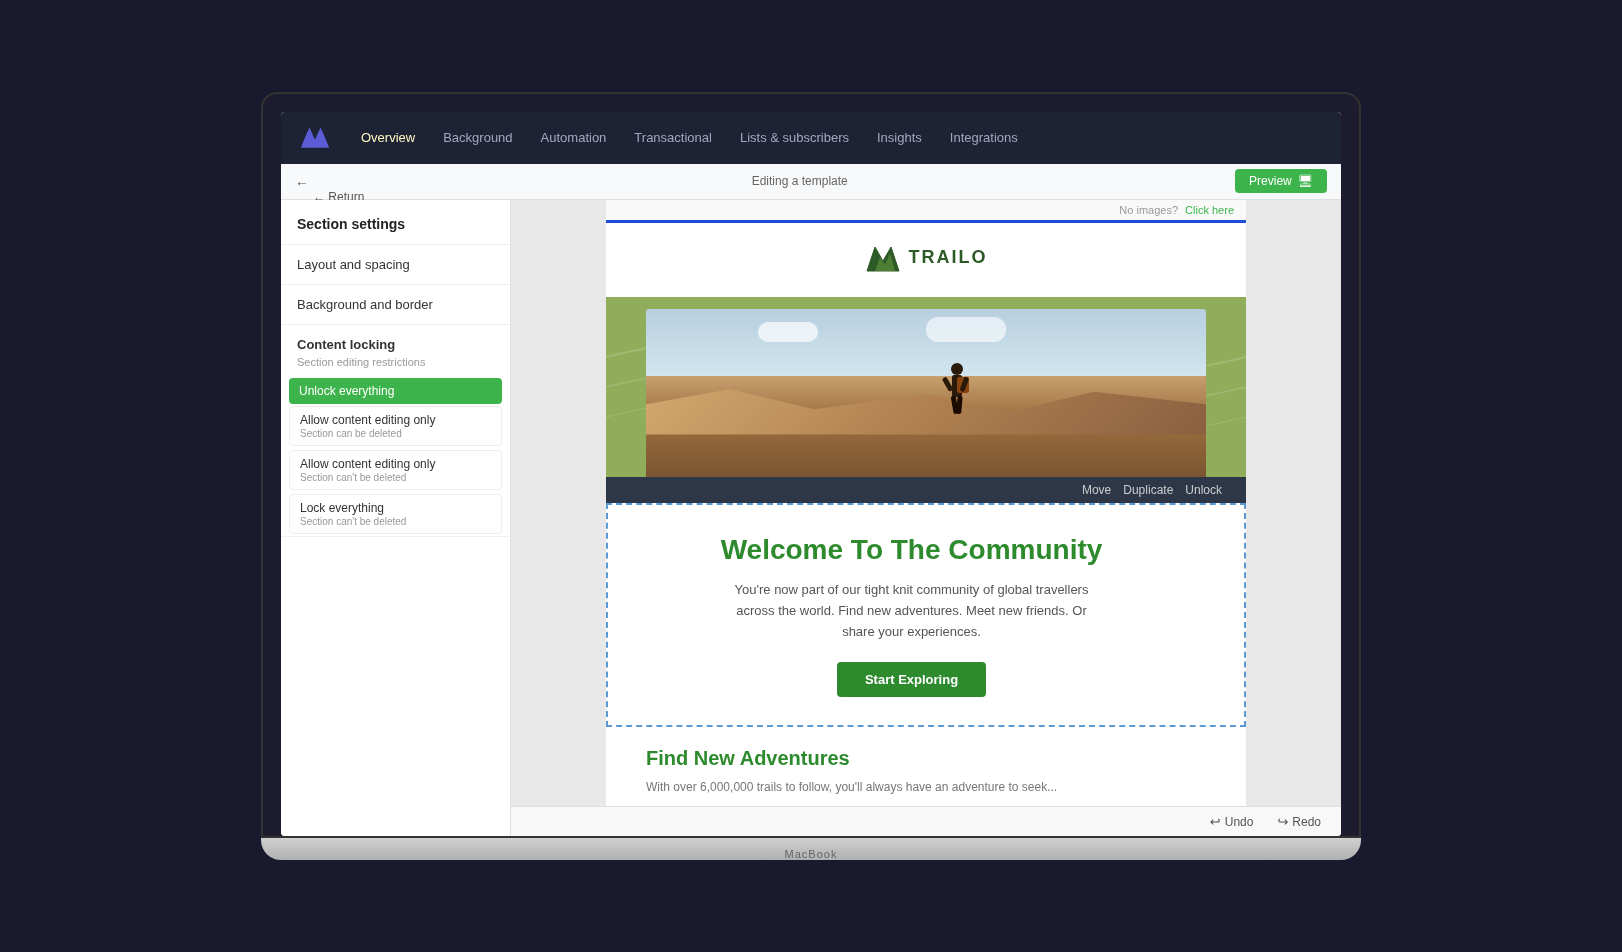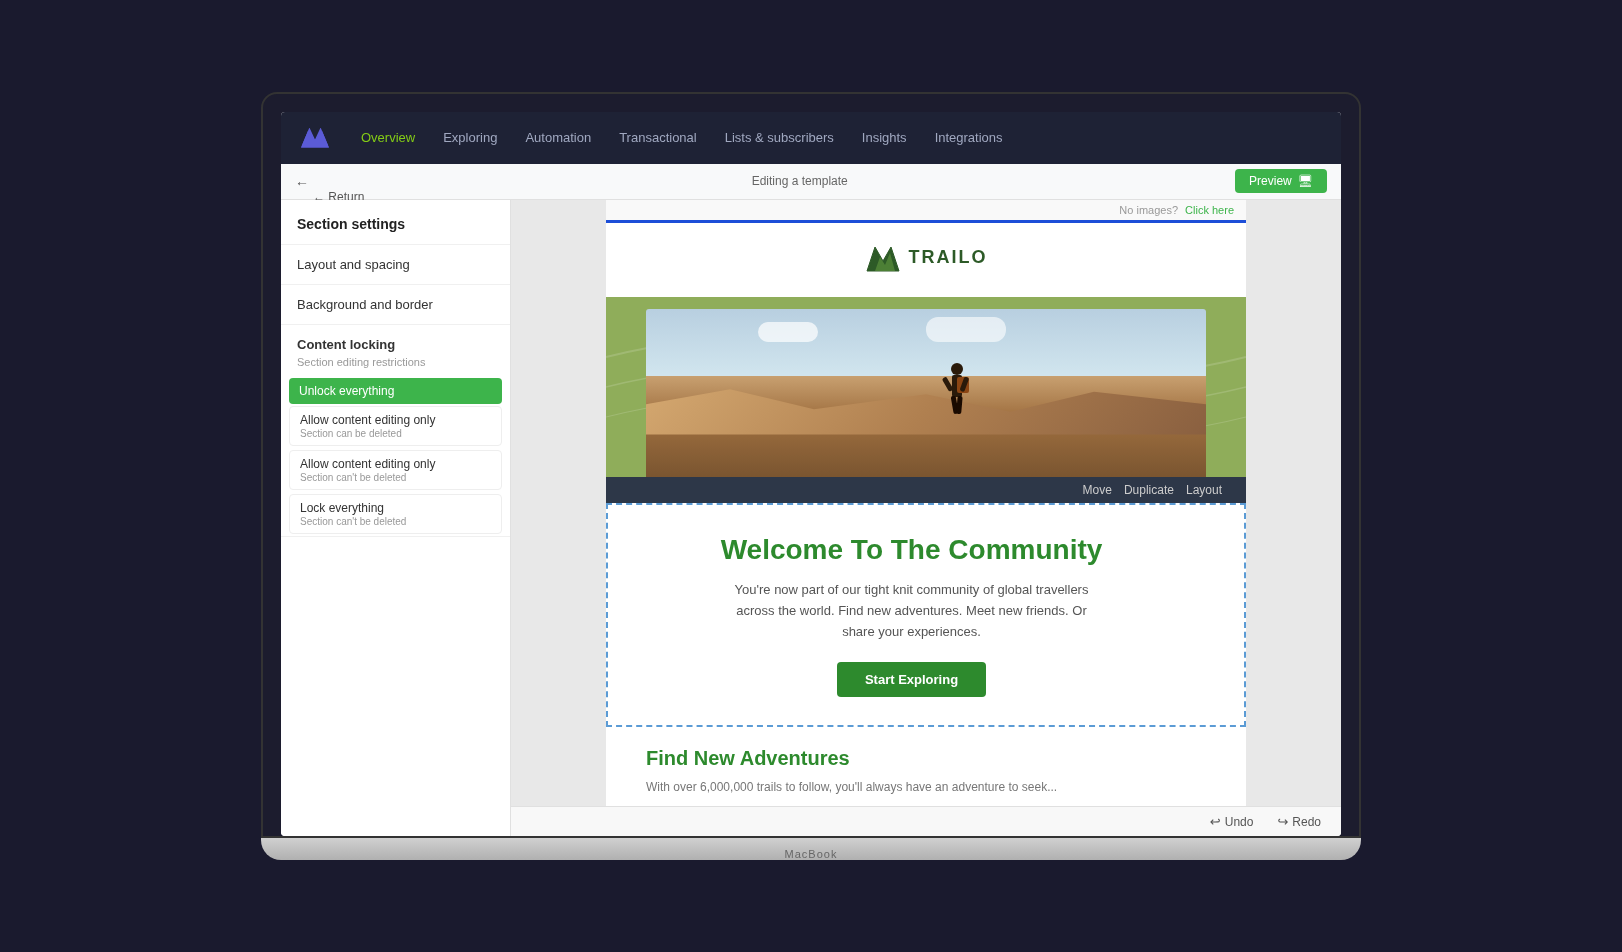--- a/index.html
+++ b/index.html
@@ -67,21 +67,21 @@
       align-items: center;
     }
     .nav-item {
       color: #a0a8c0;
       font-size: 13px;
       padding: 6px 12px;
       border-radius: 4px;
       cursor: pointer;
       white-space: nowrap;
     }
-    .nav-item.active { color: #84cc16; font-weight: 500; }
+    .nav-item.active { color: #fef9c3; font-weight: 500; }
 
     
     .editor-toolbar {
       background: #f8f9fa;
       border-bottom: 1px solid #e0e0e0;
       display: flex;
       align-items: center;
       justify-content: space-between;
       padding: 0 14px;
       height: 36px;
@@ -342,21 +342,21 @@
     <div class="screen-inner">
 
       <div class="top-nav">
         <div class="nav-logo">
           <svg viewBox="0 0 28 20" width="28" height="20" style="display:block;">
             <polygon points="0,20 5,0 14,12 23,0 28,20" fill="#5b5bd6"></polygon>
           </svg>
         </div>
         <div class="nav-items">
           <div class="nav-item active">Overview</div>
-          <div class="nav-item">Exploring</div>
+          <div class="nav-item">Background</div>
           <div class="nav-item">Automation</div>
           <div class="nav-item">Transactional</div>
           <div class="nav-item">Lists &amp; subscribers</div>
           <div class="nav-item">Insights</div>
           <div class="nav-item">Integrations</div>
         </div>
       </div>
 
       <div class="editor-toolbar">
         <div class="return-btn">
@@ -458,21 +458,21 @@
 
                   <rect x="8" y="18" width="5" height="15" fill="#2a1a0a" rx="2" transform="rotate(-30, 10, 25)"></rect>
                   <rect x="25" y="18" width="5" height="15" fill="#2a1a0a" rx="2" transform="rotate(20, 28, 25)"></rect>
                 </svg>
               </div>
             </div>
 
             <div class="section-action-bar">
               <span class="section-action">Move</span>
               <span class="section-action">Duplicate</span>
-              <span class="section-action">Layout</span>
+              <span class="section-action">Unlock</span>
             </div>
 
             <div class="welcome-section selected-section">
               <h2 class="welcome-title">Welcome To The Community</h2>
               <p class="welcome-body">You're now part of our tight knit community of global travellers across the world. Find new adventures. Meet new friends. Or share your experiences.</p>
               <button class="explore-btn">Start Exploring</button>
             </div>
 
             <div class="adventures-section">
               <h3 class="adventures-title">Find New Adventures</h3>

